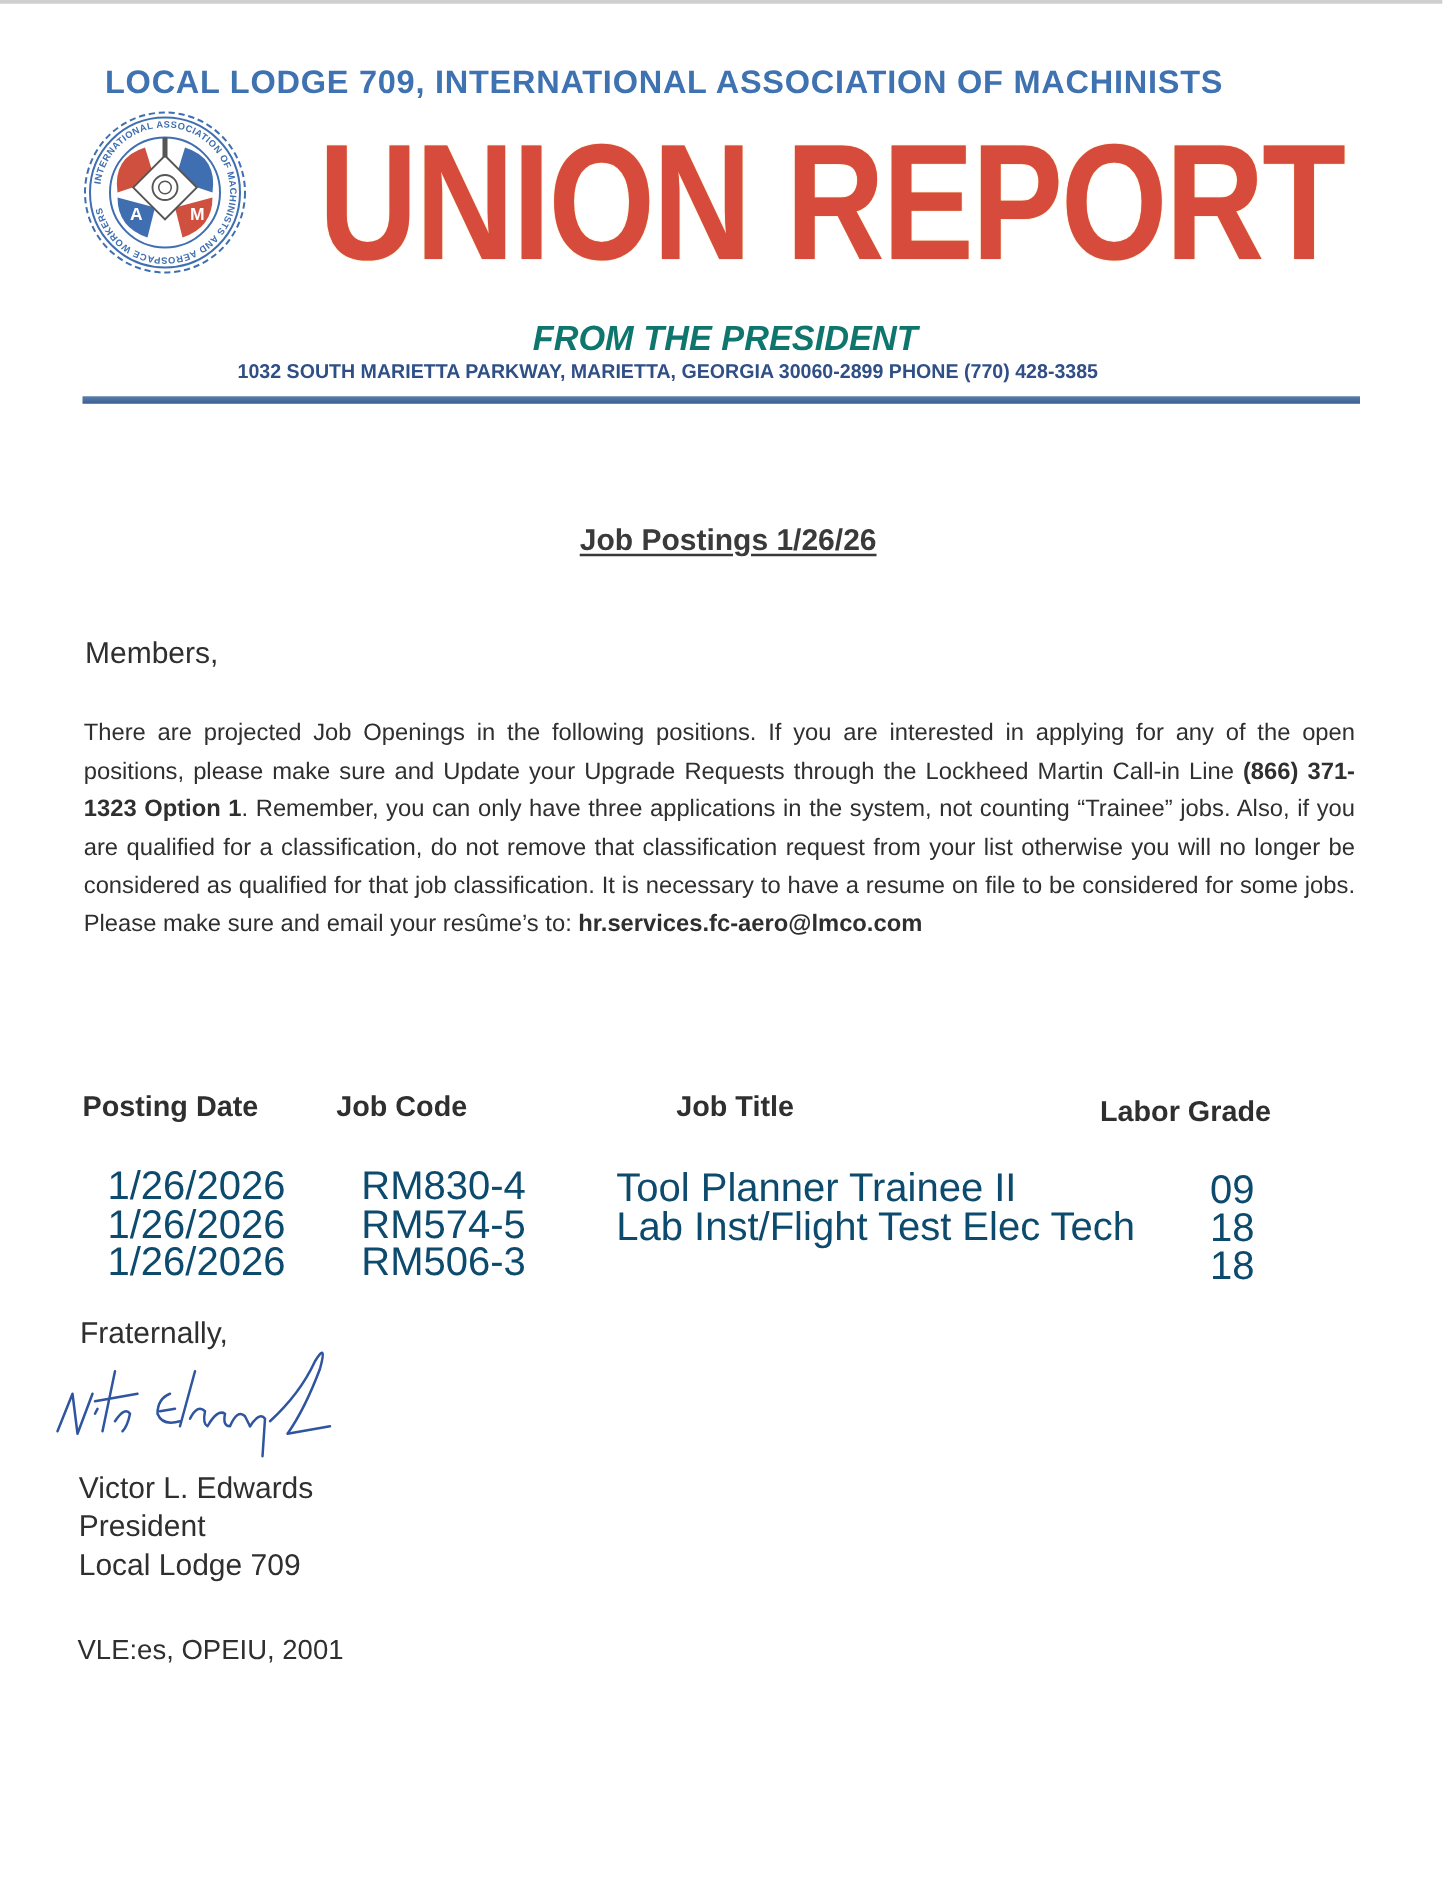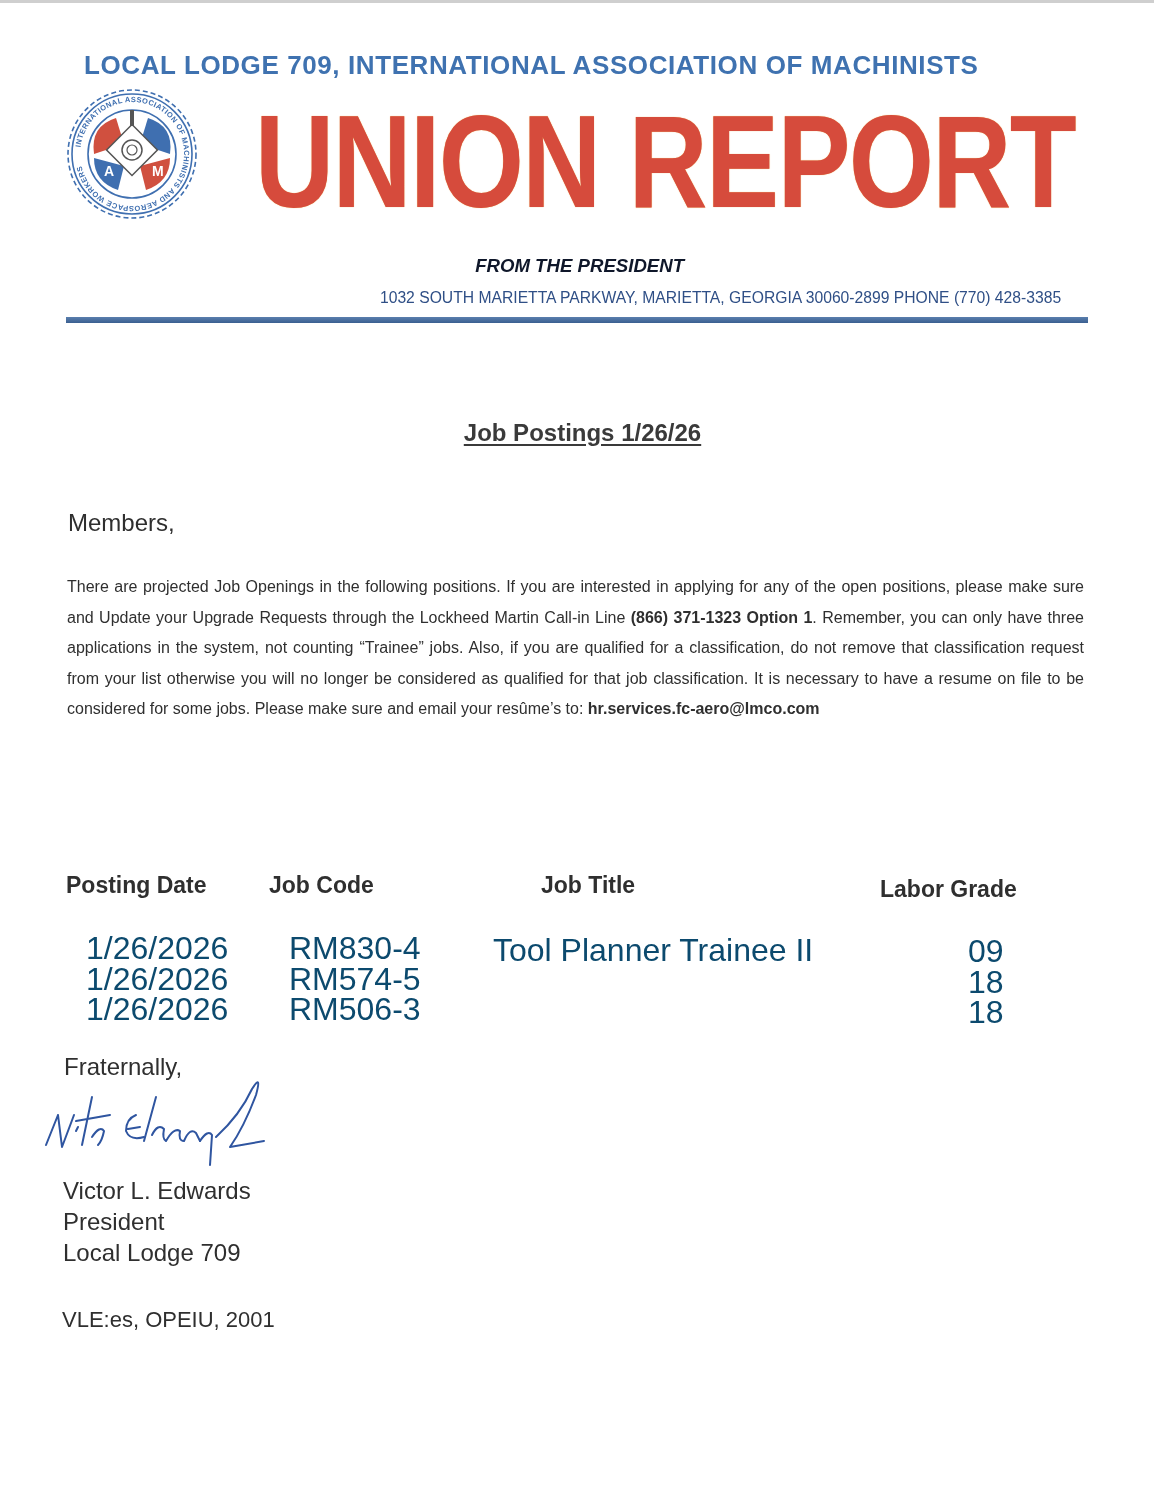--- a/index.html
+++ b/index.html
@@ -1,29 +1,29 @@
 <!DOCTYPE html>
 <html><head>
 <meta charset="utf-8">
 <style>
   html, body { margin: 0; padding: 0; background: #ffffff; }
   body { width: 1154px; height: 1506px; position: relative; overflow: hidden; font-family: "Liberation Sans", sans-serif; color: #2b2b2b; }
   .topline { position: absolute; left: 0; top: 0; width: 1154px; height: 3px; background: #cfcfcf; }
   .lodge-title { position: absolute; left: 84px; top: 50px; width: 990px; font-family: "Liberation Sans", sans-serif; font-weight: 700; font-size: 26px; letter-spacing: 0.6px; color: #3f72b0; transform: scaleX(1.0); white-space: nowrap; }
   .logo { position: absolute; left: 64px; top: 86px; width: 136px; height: 136px; }
   .union-report { position: absolute; left: 255px; top: 96px; font-family: "Liberation Sans", sans-serif; font-weight: 700; font-size: 132px; line-height: 132px; color: #d64b3c; letter-spacing: -2px; transform-origin: left top; transform: scaleX(0.83); white-space: nowrap; text-shadow: 0 0 1px #e8a040; }
-  .from-president { position: absolute; left: 0; width: 1154px; top: 255px; text-align: center; font-weight: 700; font-style: italic; font-size: 19px; color: #0f172a; }
+  .from-president { position: absolute; left: 0; width: 1154px; top: 255px; text-align: center; font-weight: 700; font-style: italic; font-size: 28px; color: #0f766e; }
   .from-president span { display: inline-block; transform: translateX(3px) scaleX(0.98); }
-  .address { position: absolute; left: 0; width: 1068px; top: 289px; text-align: right; font-weight: 400; font-size: 16px; color: #2f4f86; }
+  .address { position: absolute; left: 0; width: 1068px; top: 289px; text-align: center; font-weight: 700; font-size: 16px; color: #2f4f86; }
   .address span { display: inline-block; transform: translateX(0px) scaleX(0.98); }
   .rule { position: absolute; left: 66px; top: 317px; width: 1022px; height: 6px; background: linear-gradient(#5a7fae, #3a5f90); }
   .posting-heading { position: absolute; left: 0; width: 1154px; top: 419px; text-align: center; font-weight: 700; font-size: 24px; color: #3a3a3a; }
   .posting-heading span { text-decoration: underline; text-underline-offset: 3px; margin-left: 11px; }
   .greeting { position: absolute; left: 68px; top: 509px; font-size: 24px; color: #2f2f2f; }
-  .body-text { position: absolute; left: 67px; top: 572px; width: 1017px; font-size: 16px; line-height: 30.6px; color: #2f2f2f; text-align: justify; }
+  .body-text { position: absolute; left: 67px; top: 572px; width: 1017px; font-size: 19px; line-height: 30.6px; color: #2f2f2f; text-align: justify; }
   .body-text b { font-weight: 700; }
   .table { position: absolute; left: 66px; top: 872px; width: 1000px; }
   .th { position: absolute; top: 0; font-weight: 700; font-size: 23px; color: #2f2f2f; white-space: nowrap; }
   .row { position: absolute; left: 0; width: 1000px; height: 31px; font-size: 32px; color: #0c4a6e; margin-left: 20px; }
   .cell { position: absolute; white-space: nowrap; }
   .closing { position: absolute; left: 64px; top: 1053px; font-size: 24px; color: #2f2f2f; }
   .signature { position: absolute; left: 40px; top: 1075px; width: 230px; height: 100px; }
   .sig-lines { position: absolute; left: 63px; top: 1175px; font-size: 24px; line-height: 31px; color: #2f2f2f; }
   .footer-ref { position: absolute; left: 62px; top: 1307px; font-size: 22px; color: #2f2f2f; }
 </style>
@@ -82,20 +82,21 @@
 
   <div class="row" style="top:58px;">
     <span class="cell" style="left:0px;">1/26/2026</span>
     <span class="cell" style="left:203px;">RM830-4</span>
     <span class="cell" style="left:407px; top:2px;">Tool Planner Trainee II</span>
     <span class="cell" style="left:882px; top:3px;">09</span>
   </div>
   <div class="row" style="top:89px;">
     <span class="cell" style="left:0px;">1/26/2026</span>
     <span class="cell" style="left:203px;">RM574-5</span>
+    <span class="cell" style="left:407px; top:2px;">Lab Inst/Flight Test Elec Tech</span>
     <span class="cell" style="left:882px; top:3px;">18</span>
   </div>
   <div class="row" style="top:119px;">
     <span class="cell" style="left:0px;">1/26/2026</span>
     <span class="cell" style="left:203px;">RM506-3</span>
     <span class="cell" style="left:882px; top:3px;">18</span>
   </div>
 </div>
 
 <div class="closing">Fraternally,</div>

